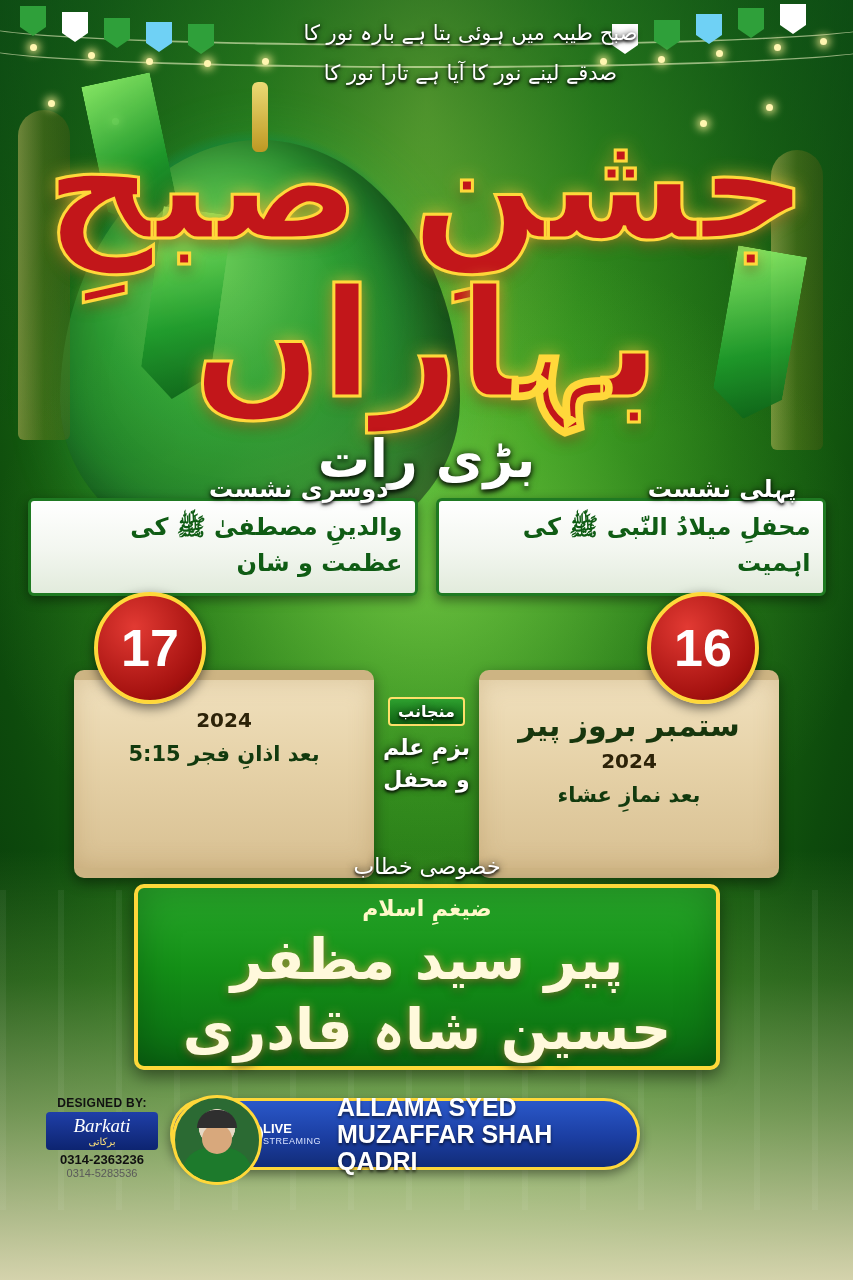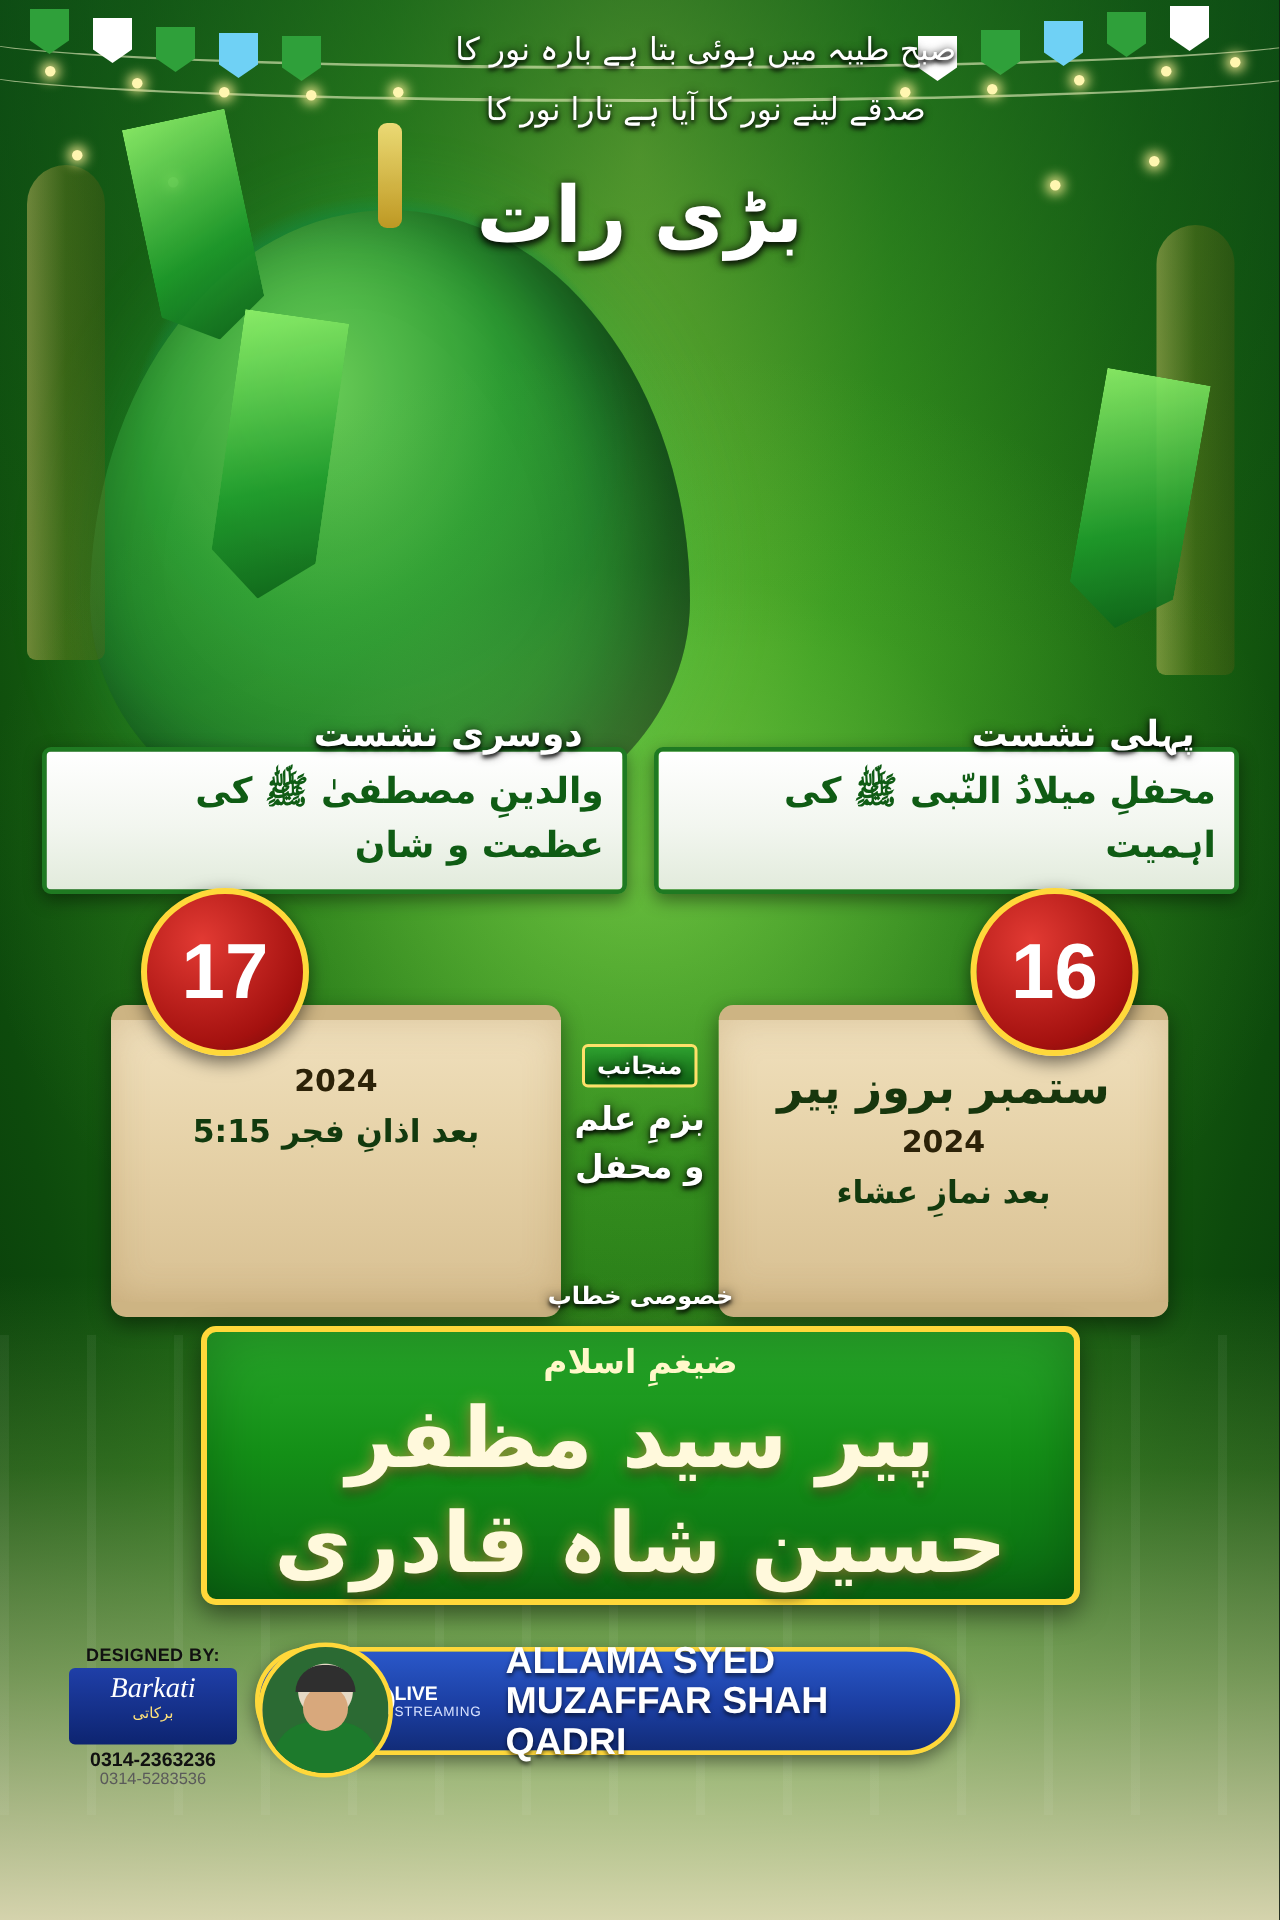--- a/index.html
+++ b/index.html
@@ -293,22 +293,22 @@
     text-align: center;
     direction: rtl;
     padding-top: 8px;
     box-sizing: border-box;
   }
   .khas-khitab {
     position: absolute;
     top: -34px; left: 50%; transform: translateX(-50%);
     color: #ffffff;
     font-family: "DejaVu Sans", sans-serif;
-    font-size: 16px;
-    font-weight: bold;
+    font-size: 22px;
+    font-weight: normal;
     text-shadow: 0 0 8px rgba(0,0,0,.85), 0 2px 3px rgba(0,0,0,.9);
     direction: rtl;
     white-space: nowrap;
   }
   .speaker-pre {
     color: #fff8c9;
     font-family: "DejaVu Sans", sans-serif;
     font-size: 22px;
     font-weight: bold;
     direction: rtl;
@@ -335,21 +335,21 @@
   .designer-label {
     font-size: 12px;
     font-weight: bold;
     color: #111;
     letter-spacing: .3px;
   }
   .designer-box {
     margin-top: 2px;
     background: linear-gradient(180deg,#1f3fa8,#0d2470);
     border-radius: 4px;
-    padding: 4px 0 15px;
+    padding: 4px 0 3px;
   }
   .designer-name {
     color: #fff;
     font-family: "Liberation Serif", serif;
     font-style: italic;
     font-size: 19px;
     line-height: 1.05;
   }
   .designer-sub {
     color: #ffe27a;
@@ -526,20 +526,21 @@
   <div class="hanging-flag" style="left:96px; top:78px; transform:rotate(-12deg);"></div>
   <div class="hanging-flag" style="left:150px; top:210px; transform:rotate(8deg); height:190px;"></div>
   <div class="hanging-flag" style="right:60px; top:250px; transform:rotate(10deg); height:170px;"></div>
 
   <div class="couplet">
     <div>صبح طیبہ میں ہوئی بتا ہے بارہ نور کا</div>
     <div>صدقے لینے نور کا آیا ہے تارا نور کا</div>
   </div>
 
   <div class="title-wrap">
+    <div class="title-main">جشنِ صبحِ بہاراں</div>
     <div class="title-sub">بڑی رات</div>
   </div>
 
   <div class="sessions">
     <div class="session">
       <div class="session-label">پہلی نشست</div>
       <div class="session-title">محفلِ میلادُ النّبی ﷺ کی اہمیت</div>
     </div>
     <div class="session">
       <div class="session-label">دوسری نشست</div>

